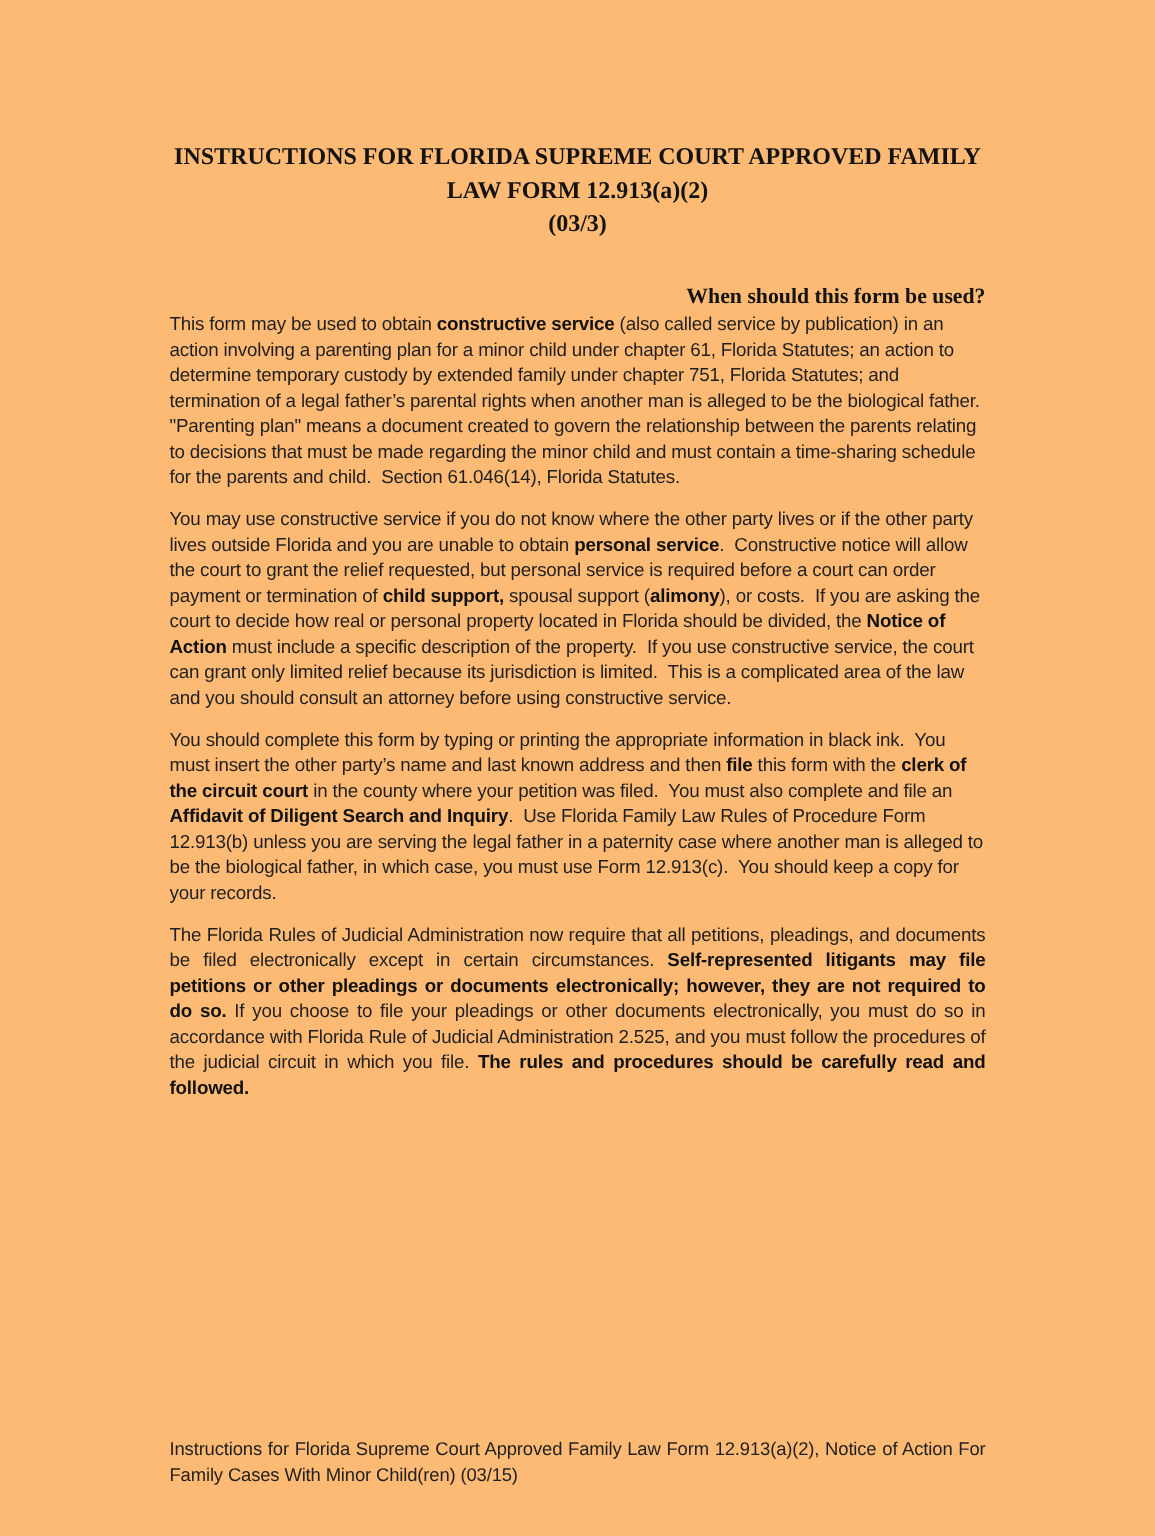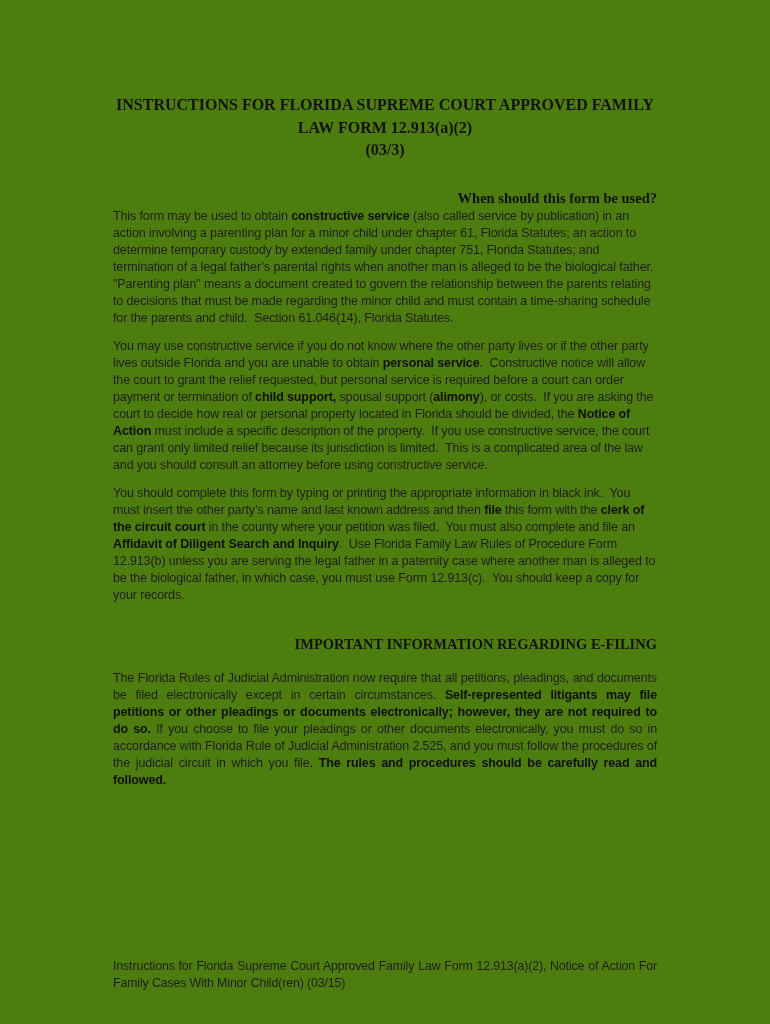--- a/index.html
+++ b/index.html
@@ -4,21 +4,21 @@
 <style>
   html, body {
     margin: 0;
     padding: 0;
     background: #ffffff;
   }
   .page {
     position: relative;
     width: 770px;
     height: 1024px;
-    background: #4d7c0f;
+    background: #fdba74;
     color: #1f1f1f;
     overflow: hidden;
   }
   .content {
     position: absolute;
     left: 113px;
     right: 113px;
     top: 0;
   }
   .doc-title {
@@ -82,20 +82,19 @@
       </div>
 
     <div class="h2 h2-when">When should this form be used?</div>
 
     <p class="body p-first"><span>This form may be used to obtain </span><span class="b">constructive service</span><span> (also called service by publication) in an action involving a parenting plan for a minor child under chapter 61, Florida Statutes; an action to determine temporary custody by extended family under chapter 751, Florida Statutes; and termination of a legal father’s parental rights when another man is alleged to be the biological father.  "Parenting plan" means a document created to govern the relationship between the parents relating to decisions that must be made regarding the minor child and must contain a time-sharing schedule for the parents and child.  Section 61.046(14), Florida Statutes.</span></p>
 
     <p class="body"><span>You may use constructive service if you do not know where the other party lives or if the other party lives outside Florida and you are unable to obtain </span><span class="b">personal service</span><span>.  Constructive notice will allow the court to grant the relief requested, but personal service is required before a court can order payment or termination of </span><span class="b">child support,</span><span> spousal support (</span><span class="b">alimony</span><span>), or costs.  If you are asking the court to decide how real or personal property located in Florida should be divided, the </span><span class="b">Notice of Action</span><span> must include a specific description of the property.  If you use constructive service, the court can grant only limited relief because its jurisdiction is limited.  This is a complicated area of the law and you should consult an attorney before using constructive service.</span></p>
 
     <p class="body"><span>You should complete this form by typing or printing the appropriate information in black ink.  You must insert the other party’s name and last known address and then </span><span class="b">file</span><span> this form with the </span><span class="b">clerk of the circuit court</span><span> in the county where your petition was filed.  You must also complete and file an </span><span class="b">Affidavit of Diligent Search and Inquiry</span><span>.  Use Florida Family Law Rules of Procedure Form 12.913(b) unless you are serving the legal father in a paternity case where another man is alleged to be the biological father, in which case, you must use Form 12.913(c).  You should keep a copy for your records.</span></p>
 
-    <div class="h2 h2-efiling">IMPORTANT INFORMATION REGARDING E-FILING</div>
 
     <p class="body justify"><span>The Florida Rules of Judicial Administration now require that all petitions, pleadings, and documents be filed electronically except in certain circumstances. </span><span class="b">Self-represented litigants may file petitions or other pleadings or documents electronically; however, they are not required to do so.</span><span> If you choose to file your pleadings or other documents electronically, you must do so in accordance with Florida Rule of Judicial Administration 2.525, and you must follow the procedures of the judicial circuit in which you file. </span><span class="b">The rules and procedures should be carefully read and followed.</span></p>
 
   </div>
 
   <div class="doc-footer">Instructions for Florida Supreme Court Approved Family Law Form 12.913(a)(2), Notice of Action For Family Cases With Minor Child(ren) (03/15)</div>
 </div>
 
 </body></html>

